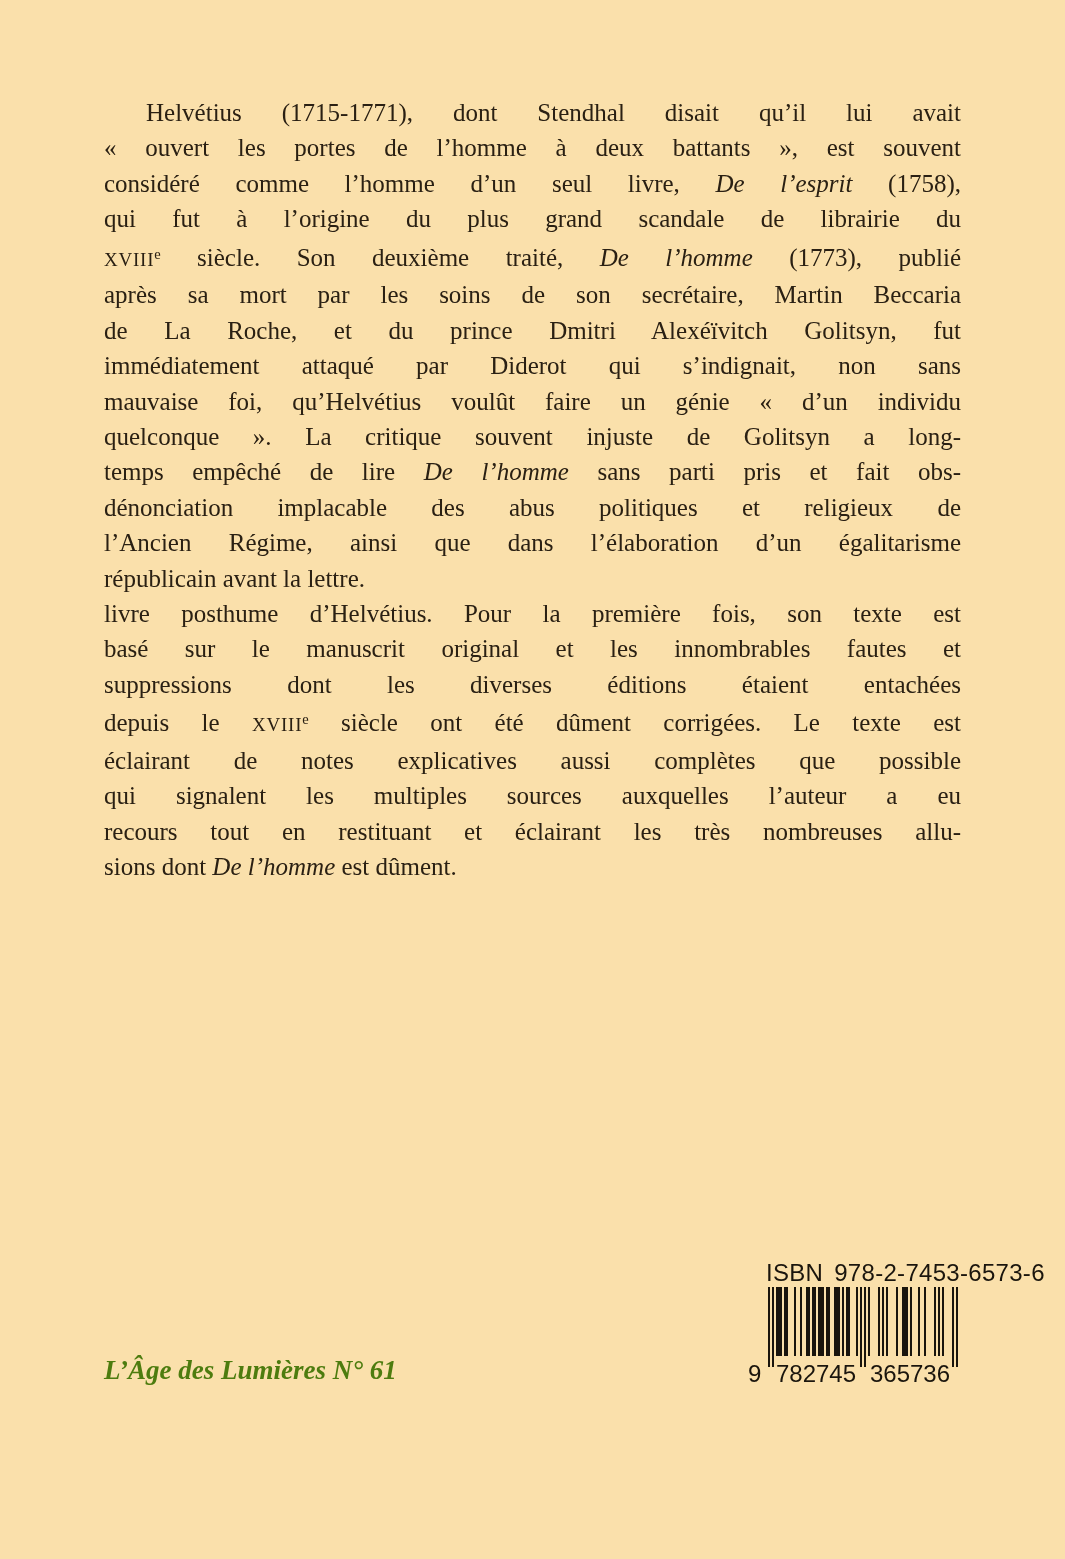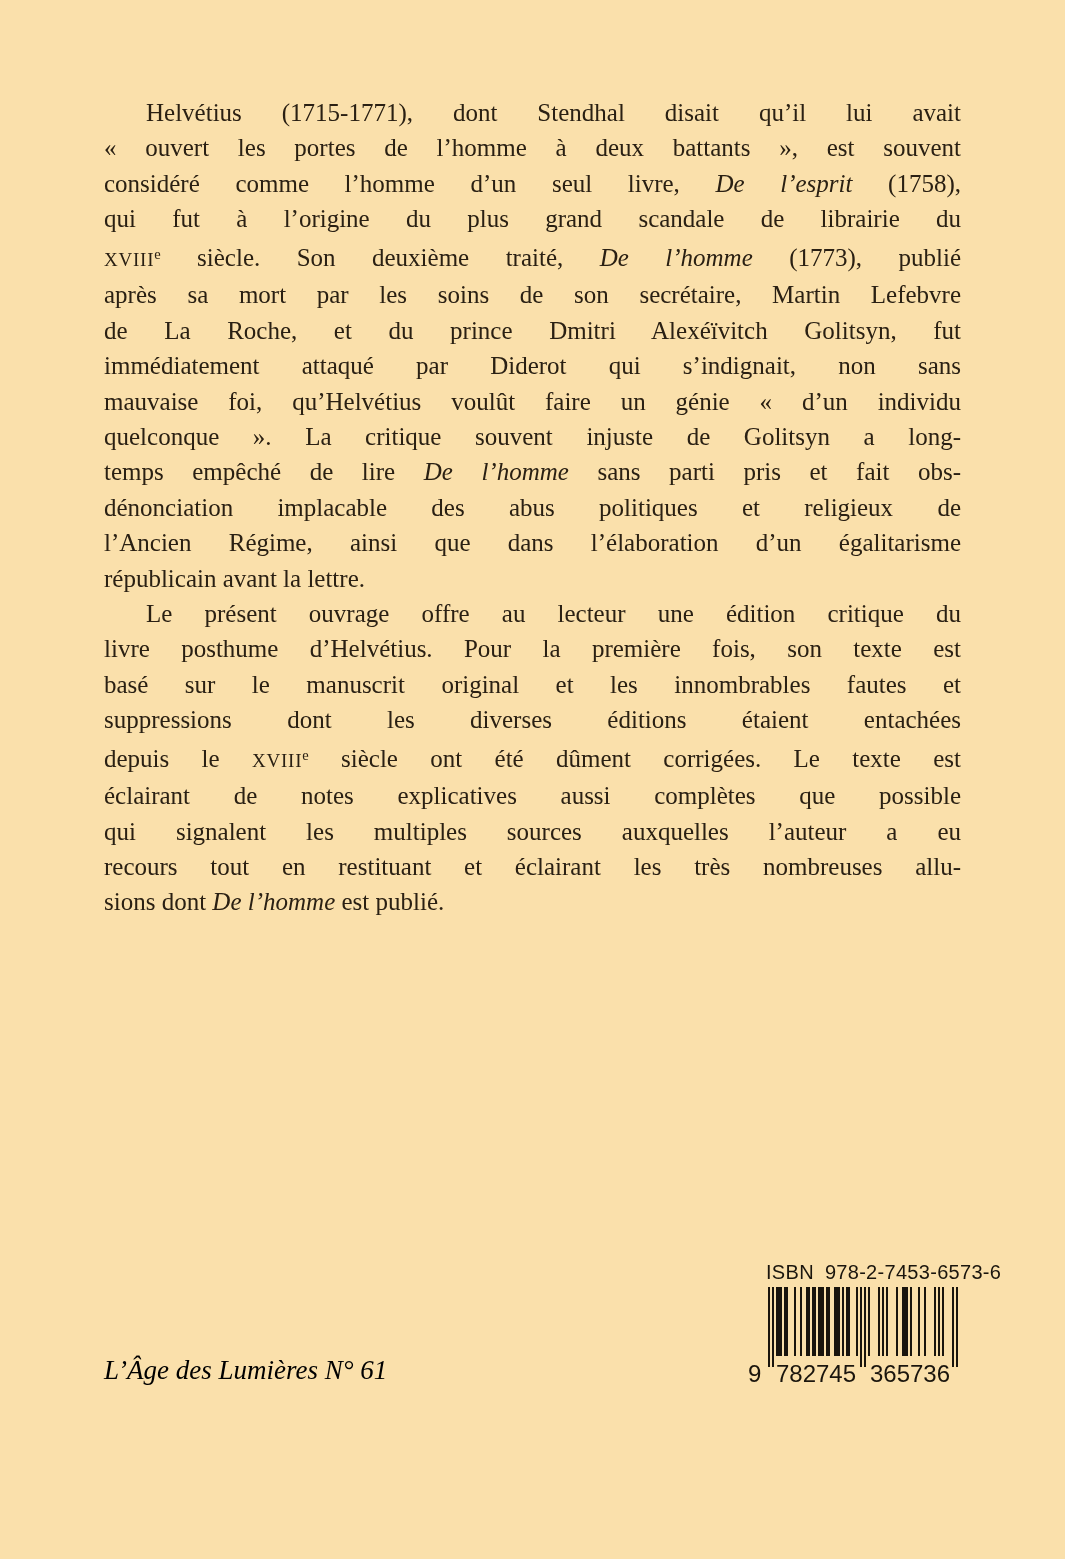--- a/index.html
+++ b/index.html
@@ -19,64 +19,63 @@
   .line.no-just{text-align-last:left;}
   .line.indent{padding-left:42px;}
   .i{font-style:italic;}
   .sc{font-size:0.76em;letter-spacing:0.04em;}
   .sup{font-size:0.58em;vertical-align:0.5em;}
   .barcode-block{
     position:absolute;left:748px;top:1261px;width:215px;color:#1a150d;
   }
   .isbn-line{
     font-family:"Liberation Sans", sans-serif;
-    font-size:20px;line-height:23px;letter-spacing:0.3px;
+    font-size:24px;line-height:23px;letter-spacing:0.3px;
     padding-left:18px;margin-bottom:3px;white-space:nowrap;
   }
   .isbn-label{margin-right:11px;}
   .barcode{display:block;}
   .bc-digits{
     font-family:"Liberation Sans", sans-serif;
     font-size:24px;fill:#1a150d;
   }
   .series{
     position:absolute;left:104px;top:1355px;
     font-family:"Liberation Serif", serif;
-    font-style:italic;font-size:27px;color:#000000;
+    font-style:italic;font-size:27px;color:#4d7c0f;font-weight:bold;
   }
 </style>
 </head>
 <body>
 
 <div class="cover">
 
   <div class="blurb">
       <div class="line indent"><span>Helvétius (1715-1771), dont Stendhal disait qu’il lui avait</span></div>
       <div class="line"><span>« ouvert les portes de l’homme à deux battants », est souvent</span></div>
       <div class="line"><span>considéré comme l’homme d’un seul livre, </span><span class="i">De l’esprit</span><span> (1758),</span></div>
       <div class="line"><span>qui fut à l’origine du plus grand scandale de librairie du</span></div>
       <div class="line"><span class="sc">XVIII</span><span class="sup">e</span><span> siècle. Son deuxième traité, </span><span class="i">De l’homme</span><span> (1773), publié</span></div>
-      <div class="line"><span>après sa mort par les soins de son secrétaire, Martin Lefebvre</span></div>
+      <div class="line"><span>après sa mort par les soins de son secrétaire, Martin Beccaria</span></div>
       <div class="line"><span>de La Roche, et du prince Dmitri Alexéïvitch Golitsyn, fut</span></div>
       <div class="line"><span>immédiatement attaqué par Diderot qui s’indignait, non sans</span></div>
       <div class="line"><span>mauvaise foi, qu’Helvétius voulût faire un génie « d’un individu</span></div>
       <div class="line"><span>quelconque ». La critique souvent injuste de Golitsyn a long-</span></div>
       <div class="line"><span>temps empêché de lire </span><span class="i">De l’homme</span><span> sans parti pris et fait obs-</span></div>
       <div class="line"><span>dénonciation implacable des abus politiques et religieux de</span></div>
       <div class="line"><span>l’Ancien Régime, ainsi que dans l’élaboration d’un égalitarisme</span></div>
       <div class="line no-just"><span>républicain avant la lettre.</span></div>
-      <div class="line indent"><span>Le présent ouvrage offre au lecteur une édition critique du</span></div>
       <div class="line"><span>livre posthume d’Helvétius. Pour la première fois, son texte est</span></div>
       <div class="line"><span>basé sur le manuscrit original et les innombrables fautes et</span></div>
       <div class="line"><span>suppressions dont les diverses éditions étaient entachées</span></div>
       <div class="line"><span>depuis le </span><span class="sc">XVIII</span><span class="sup">e</span><span> siècle ont été dûment corrigées. Le texte est</span></div>
       <div class="line"><span>éclairant de notes explicatives aussi complètes que possible</span></div>
       <div class="line"><span>qui signalent les multiples sources auxquelles l’auteur a eu</span></div>
       <div class="line"><span>recours tout en restituant et éclairant les très nombreuses allu-</span></div>
-      <div class="line no-just"><span>sions dont </span><span class="i">De l’homme</span><span> est publié.</span></div>
+      <div class="line no-just"><span>sions dont </span><span class="i">De l’homme</span><span> est dûment.</span></div>
     </div>
 
   <div class="barcode-block">
     <div class="isbn-line">
       <span class="isbn-label">ISBN</span><span>978-2-7453-6573-6</span>
     </div>
     <svg class="barcode" width="212" height="98" viewBox="0 0 212 98" shape-rendering="crispEdges">
         <rect x="20" y="0" width="2" height="80" fill="#1a150d"></rect>
         <rect x="24" y="0" width="2" height="80" fill="#1a150d"></rect>
         <rect x="28" y="0" width="2" height="69" fill="#1a150d"></rect>

